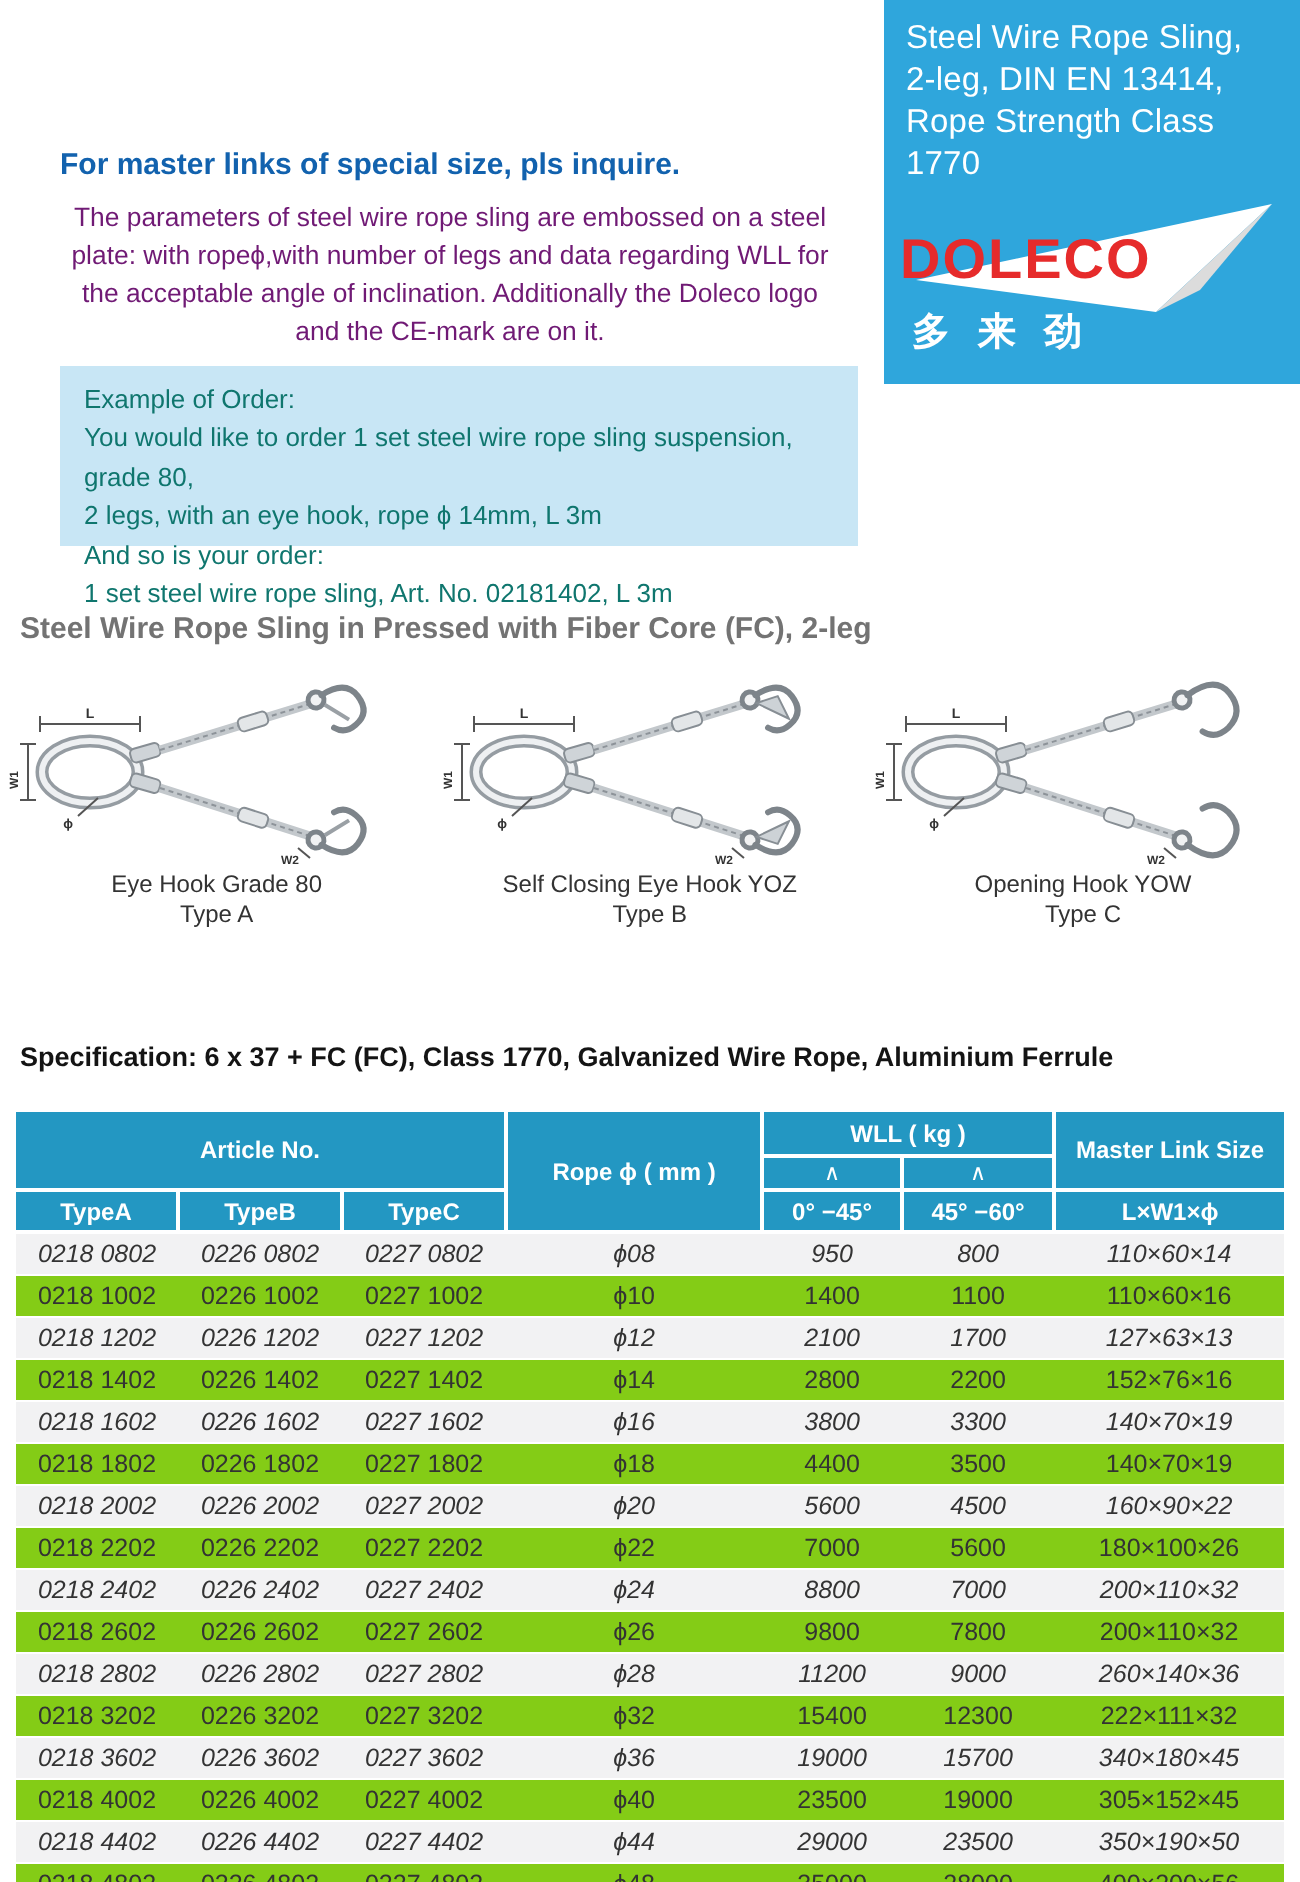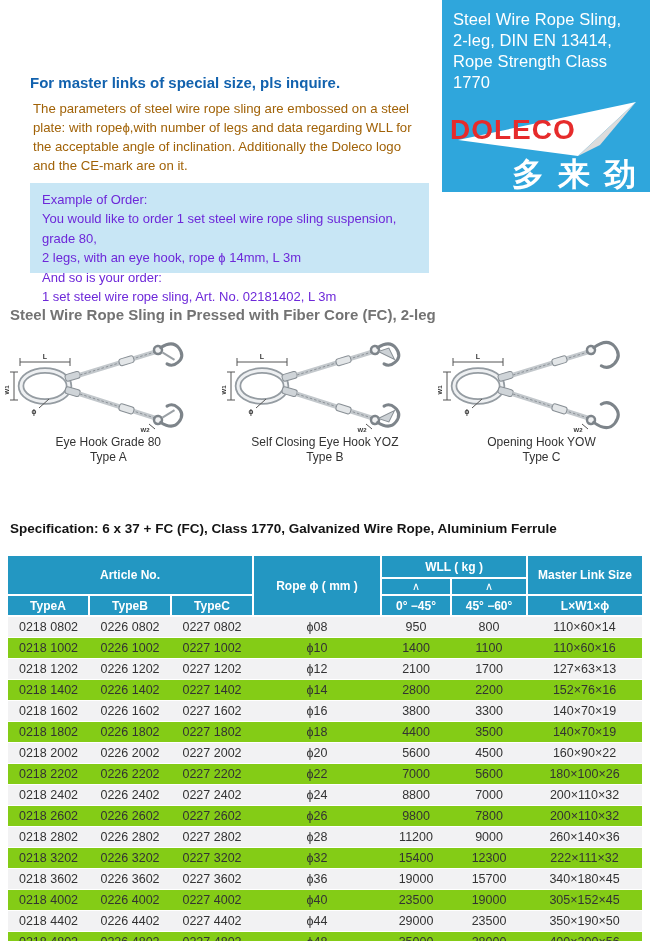--- a/index.html
+++ b/index.html
@@ -7,29 +7,29 @@
         font-family:"Liberation Sans","DejaVu Sans",sans-serif;}
 
   
   .title-box{position:absolute;left:442px;top:0;width:208px;height:192px;
              background:#2FA6DC;box-sizing:border-box;padding:9px 11px;}
   .title-line{color:#fff;font-weight:normal;font-size:16.5px;line-height:21px;letter-spacing:.1px;}
   .logo-wrap{position:absolute;left:8px;top:98px;width:192px;height:60px;}
   .logo-text{position:absolute;left:0;top:16px;width:100%;text-align:left;
              font-weight:bold;font-size:28px;letter-spacing:1px;color:#E62B2B;
              font-family:"Liberation Sans","DejaVu Sans",sans-serif;}
-  .logo-cn{position:absolute;left:0;top:153px;width:100%;text-align:right;color:#fff;
-           font-weight:bold;font-size:32px;letter-spacing:14px;text-indent:14px;white-space:nowrap;}
+  .logo-cn{position:absolute;left:0;top:153px;width:100%;text-align:left;color:#fff;
+           font-weight:bold;font-size:19px;letter-spacing:14px;text-indent:14px;white-space:nowrap;}
 
   
   .inquire{position:absolute;left:30px;top:74px;color:#1262AE;font-weight:bold;font-size:15px;}
-  .para{position:absolute;left:33px;top:99px;width:410px;color:#a16207;
-        font-size:13.2px;line-height:19px;}
+  .para{position:absolute;left:20px;top:99px;width:410px;color:#701a75;
+        font-size:13.2px;line-height:19px;text-align:center;}
   .order-box{position:absolute;left:30px;top:183px;width:399px;height:90px;background:#C8E6F5;
-             box-sizing:border-box;padding:7px 12px;color:#6d28d9;font-size:13px;line-height:19.4px;}
+             box-sizing:border-box;padding:7px 12px;color:#0f766e;font-size:13px;line-height:19.4px;}
 
   
   .section-heading{position:absolute;left:10px;top:306px;color:#737373;font-weight:bold;font-size:15px;}
   .diagrams{position:absolute;left:0;top:332px;width:650px;height:134px;display:flex;}
   .diagram{width:216.6px;position:relative;}
   .diagram svg{display:block;margin:0 auto;}
   .caption{text-align:center;font-size:12px;color:#333;line-height:14.5px;margin-top:1px;}
 
   
   .spec{position:absolute;left:10px;top:521px;font-weight:bold;font-size:13.5px;color:#141414;}
@@ -39,21 +39,21 @@
                  border:2px solid #fff;padding:0;text-align:center;}
   .spec-table tr.h1 th{border-top:0;}
   .spec-table th.edge-l{border-left:0;}
   .spec-table th.edge-r{border-right:0;margin-left:22px;}
   .spec-table tr.h1{height:22px;}
   .spec-table tr.h2{height:17px;}
   .spec-table tr.h3{height:21px;}
   .spec-table th.angle{font-weight:normal;font-size:11px;}
   .spec-table td{height:20px;padding:0;text-align:center;font-size:12.5px;color:#333;
                  border-top:1px solid #fff;}
-  .spec-table tr.odd td{background:#F2F2F3;}
+  .spec-table tr.odd td{background:#F2F2F3;font-style:italic;}
   .spec-table tr.even td{background:#84cc16;}
 </style>
 </head>
 <body>
 
 <div class="page">
 
   <div class="title-box">
     <div class="title-line">Steel Wire Rope Sling,</div>
     <div class="title-line">2-leg, DIN EN 13414,</div>

